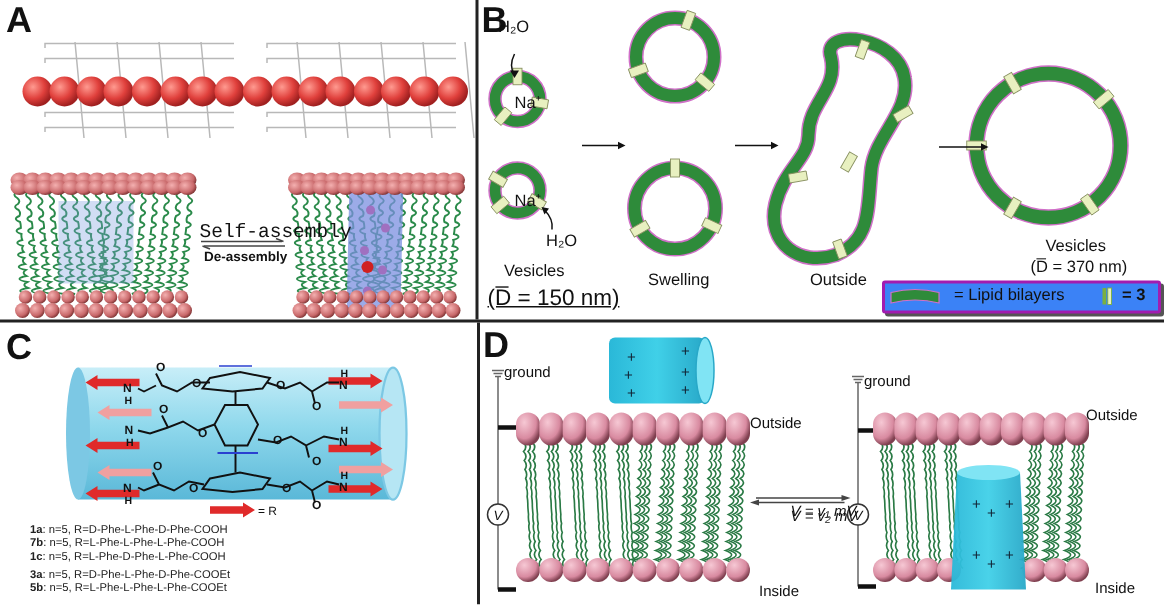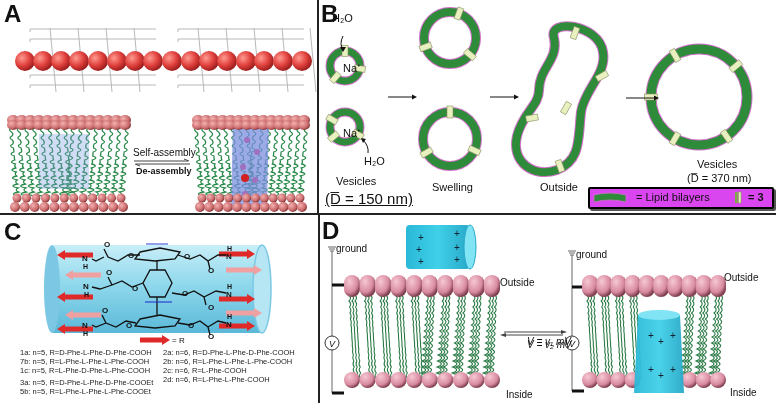--- a/index.html
+++ b/index.html
@@ -4,23 +4,23 @@
 <style>
   html,body{margin:0;padding:0;background:#fff;}
   body{width:776px;height:403px;position:relative;overflow:hidden;font-family:"Liberation Sans",sans-serif;color:#111;}
   .panel{position:absolute;}
   .plabel{position:absolute;font-weight:bold;font-size:24px;line-height:24px;font-family:"Liberation Sans",sans-serif;}
   .txt{position:absolute;white-space:nowrap;font-family:"Liberation Sans",sans-serif;}
   .divh{position:absolute;left:0;top:213px;width:776px;height:2px;background:#222;}
   .divv1{position:absolute;left:317px;top:0;width:2px;height:213px;background:#222;}
   .divv2{position:absolute;left:318px;top:215px;width:2px;height:188px;background:#222;}
   svg{position:absolute;overflow:visible;}
-  .legend-box{position:absolute;left:588px;top:187px;width:182px;height:18px;border:2px solid #000000;border-radius:2px;background:#d946ef;box-shadow:2px 2px 0 #555;}
+  .legend-box{position:absolute;left:588px;top:187px;width:182px;height:18px;border:2px solid #a21caf;border-radius:2px;background:#3b82f6;box-shadow:2px 2px 0 #555;}
   .cmpd{font-size:7.5px;line-height:9px;color:#222;}
-  .cmpd b{font-weight:normal;text-align:center;}
+  .cmpd b{font-weight:bold;text-align:center;}
 </style>
 </head>
 <body>
 
 <div class="divh"></div>
 <div class="divv1"></div>
 <div class="divv2"></div>
 
 <div class="panel" style="left:0;top:0;width:317px;height:213px;">
   <div class="plabel" style="left:4px;top:2px;">A</div>
@@ -233,21 +233,21 @@
         <circle cx="56.36363636363637" cy="95" r="5" fill="url(#hg2)"></circle>
         <circle cx="65.63636363636363" cy="95" r="5" fill="url(#hg2)"></circle>
         <circle cx="74.9090909090909" cy="95" r="5" fill="url(#hg2)"></circle>
         <circle cx="84.18181818181819" cy="95" r="5" fill="url(#hg2)"></circle>
         <circle cx="93.45454545454545" cy="95" r="5" fill="url(#hg2)"></circle>
         <circle cx="102.72727272727273" cy="95" r="5" fill="url(#hg2)"></circle>
         <circle cx="112" cy="95" r="5" fill="url(#hg2)"></circle>
       </g>
   </svg>
 
-  <div class="txt" style="left:133px;top:147px;font-size:10px;">Self-assembly</div>
+  <div class="txt" style="left:133px;top:147px;font-size:13px;font-family:Liberation Mono, monospace;">Self-assembly</div>
   <svg width="60" height="8" style="left:132px;top:159px;">
     <line x1="2" y1="2" x2="56" y2="2" stroke="#444" stroke-width="1"></line>
     <polyline points="52,0 57,2" stroke="#444" fill="none"></polyline>
     <line x1="4" y1="5" x2="58" y2="5" stroke="#444" stroke-width="1"></line>
     <polyline points="8,7 3,5" stroke="#444" fill="none"></polyline>
   </svg>
   <div class="txt" style="left:136px;top:166px;font-size:9px;font-weight:bold;">De-assembly</div>
 </div>
 
 <div class="panel" style="left:319px;top:0;width:457px;height:213px;">
@@ -404,26 +404,20 @@
 
   <div class="txt" style="left:172px;top:121px;font-size:8px;">= R</div>
 
   <div class="txt cmpd" style="left:20px;top:133px;">
     <div><b>1a</b><span>: n=5, R=D-Phe-L-Phe-D-Phe-COOH</span></div>
     <div><b>7b</b><span>: n=5, R=L-Phe-L-Phe-L-Phe-COOH</span></div>
     <div><b>1c</b><span>: n=5, R=L-Phe-D-Phe-L-Phe-COOH</span></div>
     <div style="height:3px"></div>
     <div><b>3a</b><span>: n=5, R=D-Phe-L-Phe-D-Phe-COOEt</span></div>
     <div><b>5b</b><span>: n=5, R=L-Phe-L-Phe-L-Phe-COOEt</span></div>
-  </div>
-  <div class="txt cmpd" style="left:163px;top:133px;">
-    <div><b>2a</b><span>: n=6, R=D-Phe-L-Phe-D-Phe-COOH</span></div>
-    <div><b>2b</b><span>: n=6, R=L-Phe-L-Phe-L-Phe-COOH</span></div>
-    <div><b>2c</b><span>: n=6, R=L-Phe-COOH</span></div>
-    <div><b>2d</b><span>: n=6, R=L-Phe-L-Phe-COOH</span></div>
   </div>
 </div>
 
 <div class="panel" style="left:320px;top:215px;width:456px;height:188px;">
   <div class="plabel" style="left:2px;top:4px;">D</div>
 
   <svg id="d-svg" width="456" height="188" style="left:0;top:0;">
       <defs>
         <radialGradient id="dh" cx="35%" cy="30%" r="70%">
           <stop offset="0%" stop-color="#f6c8d4"></stop>

